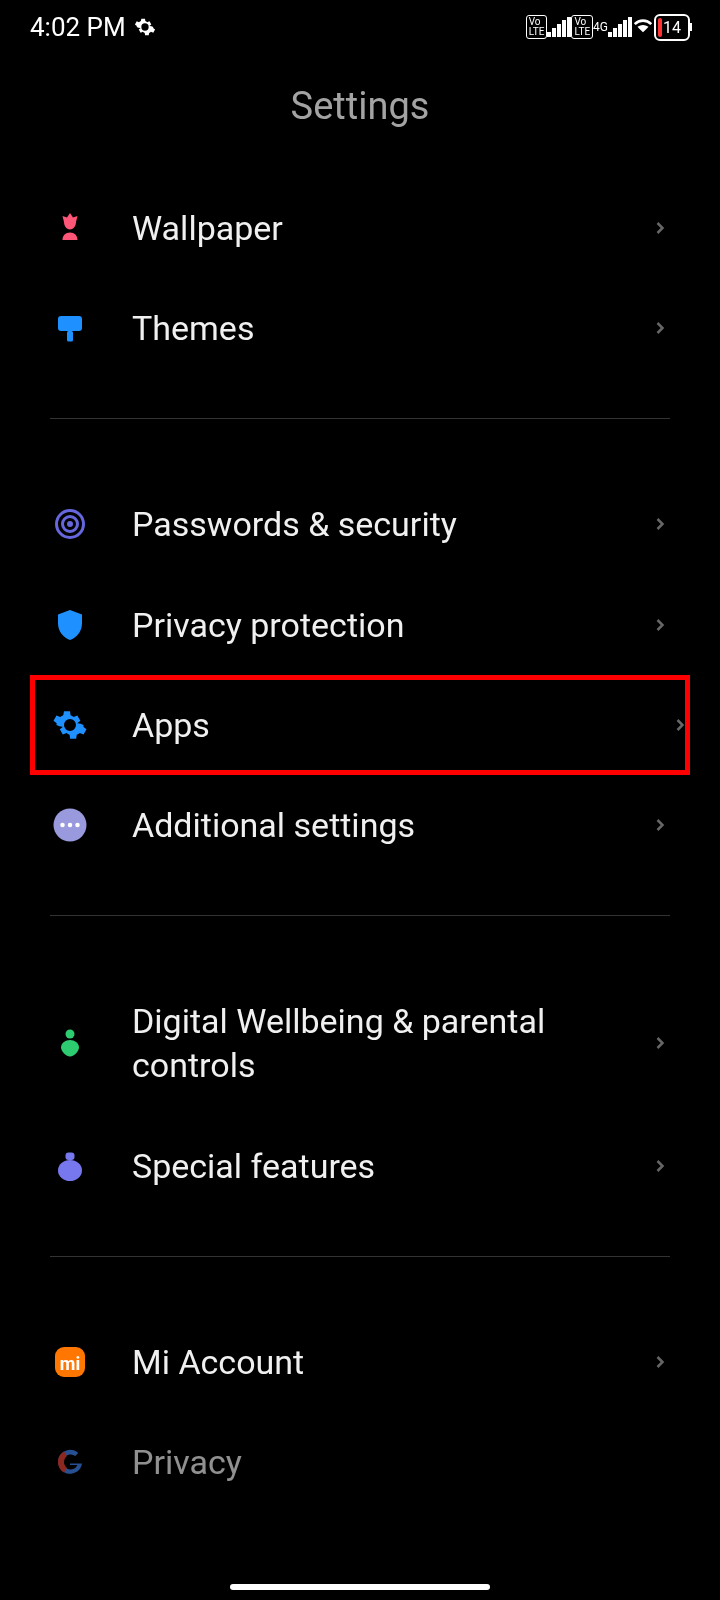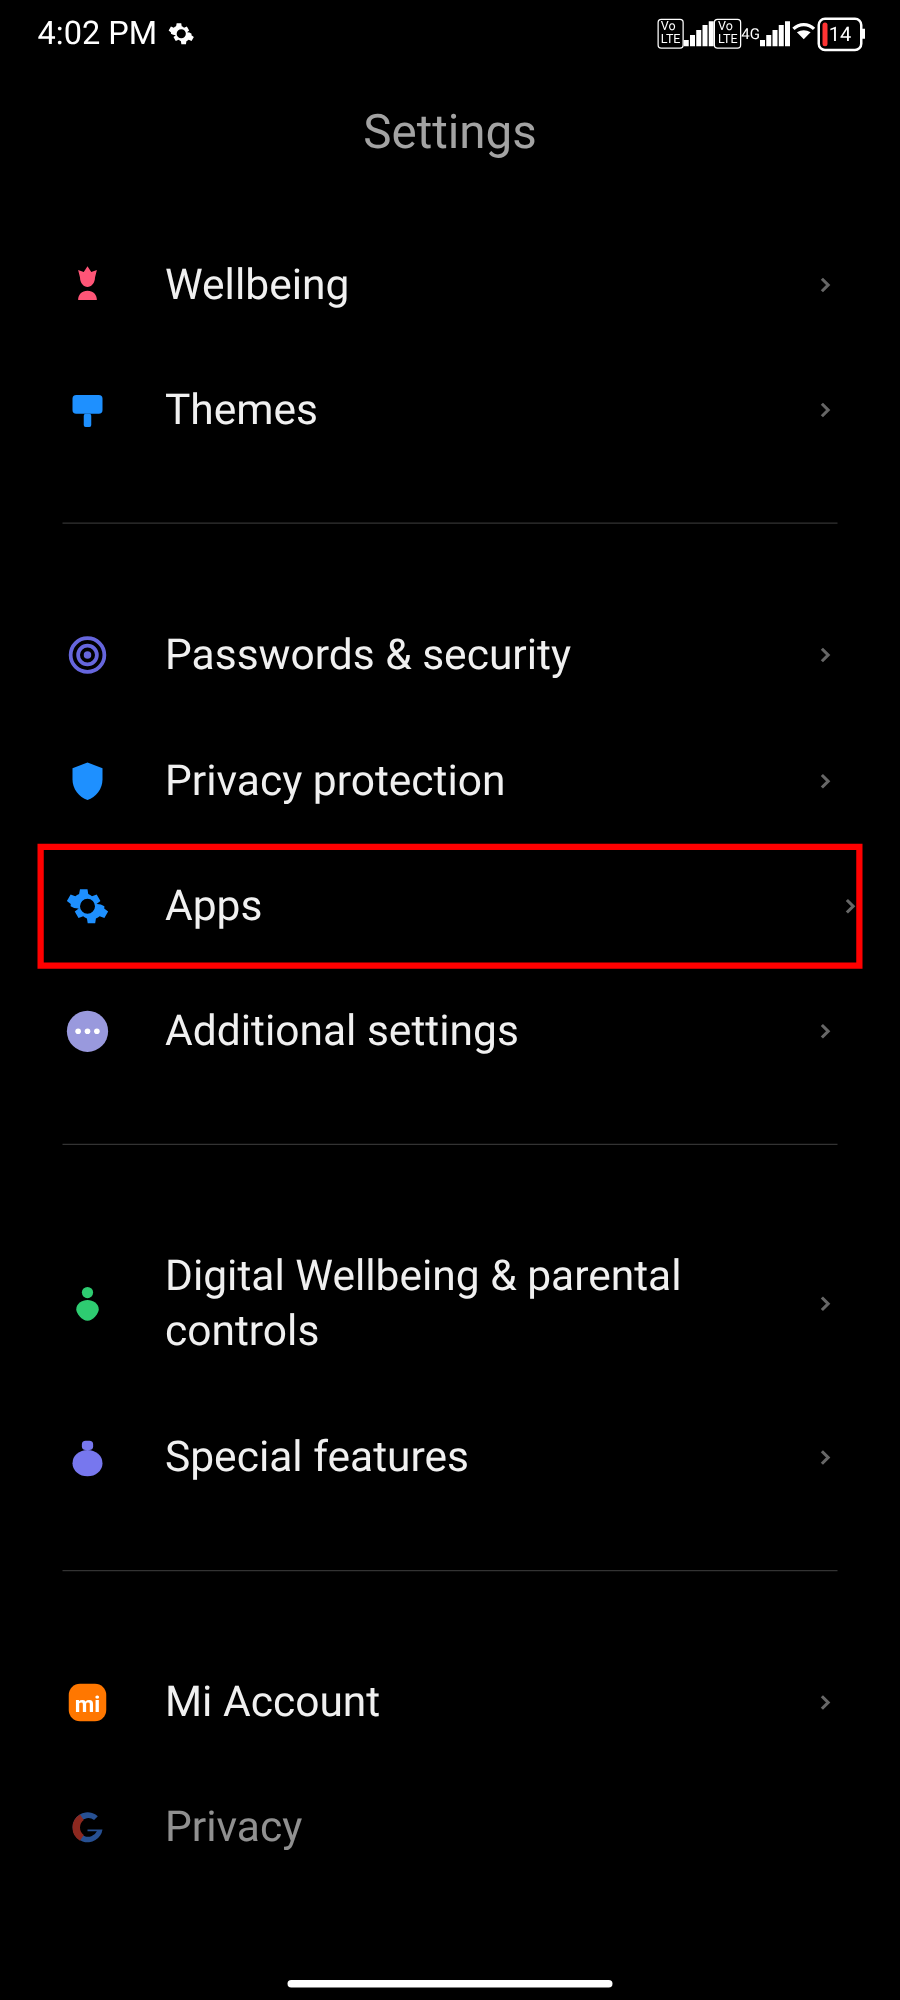--- a/index.html
+++ b/index.html
@@ -203,21 +203,21 @@
 <h1 class="page-title">Settings</h1>
 
 <div class="settings-list">
 
   <div class="settings-item">
     <span class="item-icon">
       <svg viewBox="0 0 24 24" width="36" height="36" fill="#ff5577">
           <path d="M12 2l2 3 3-1-1 4c0 3-2 5-4 5s-4-2-4-5L7 4l3 1 2-3zm0 13c3 0 5 2 5 5H7c0-3 2-5 5-5z"></path>
         </svg>
     </span>
-    <span class="item-label">Wellbeing</span>
+    <span class="item-label">Wallpaper</span>
     <span class="chevron">
       <svg viewBox="0 0 24 24" width="20" height="20" fill="none" stroke="#666" stroke-width="3">
           <path d="M9 6l6 6-6 6"></path>
         </svg>
     </span>
   </div>
 
   <div class="settings-item">
     <span class="item-icon">
       <svg viewBox="0 0 24 24" width="36" height="36" fill="#1e90ff">

